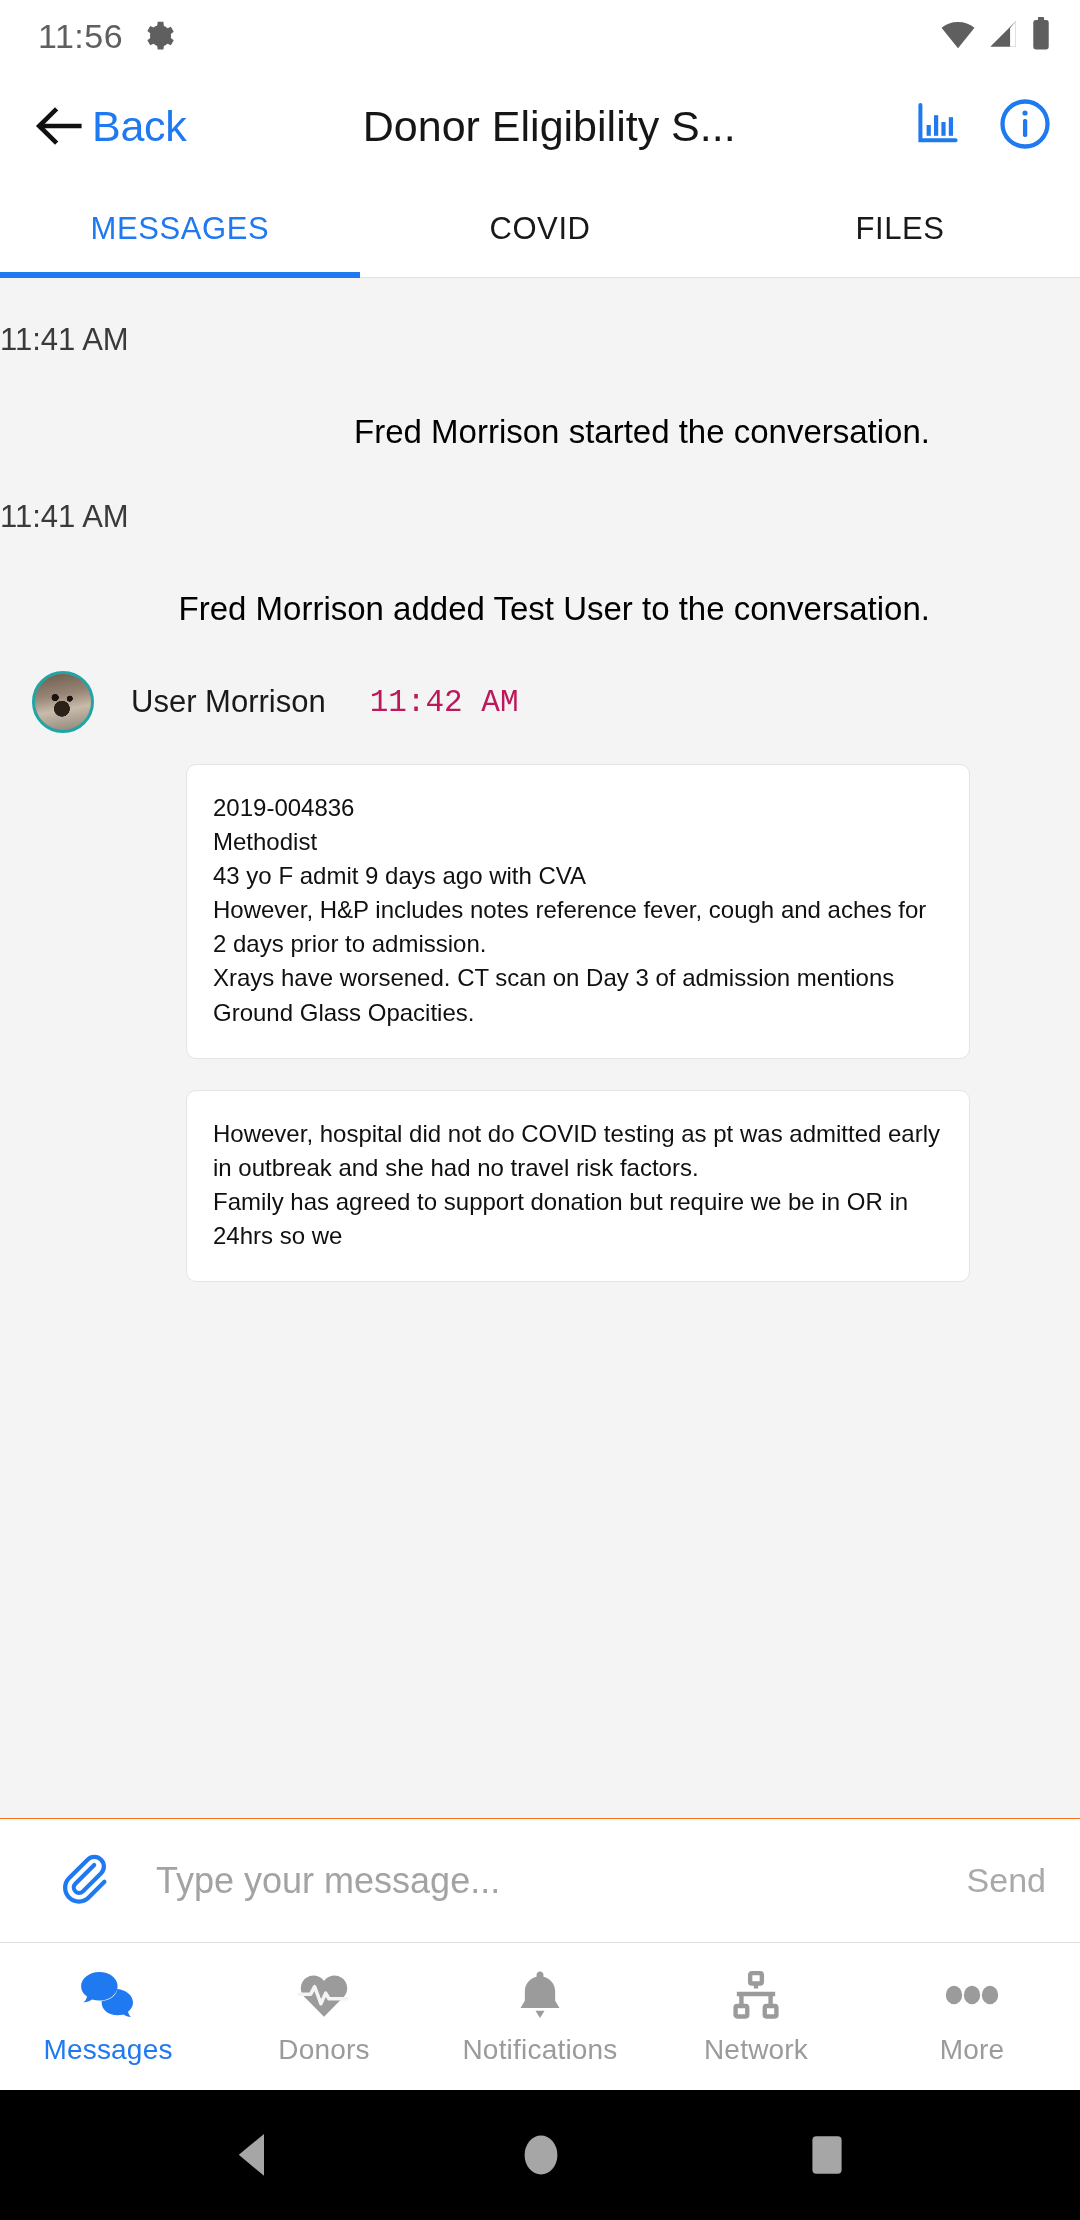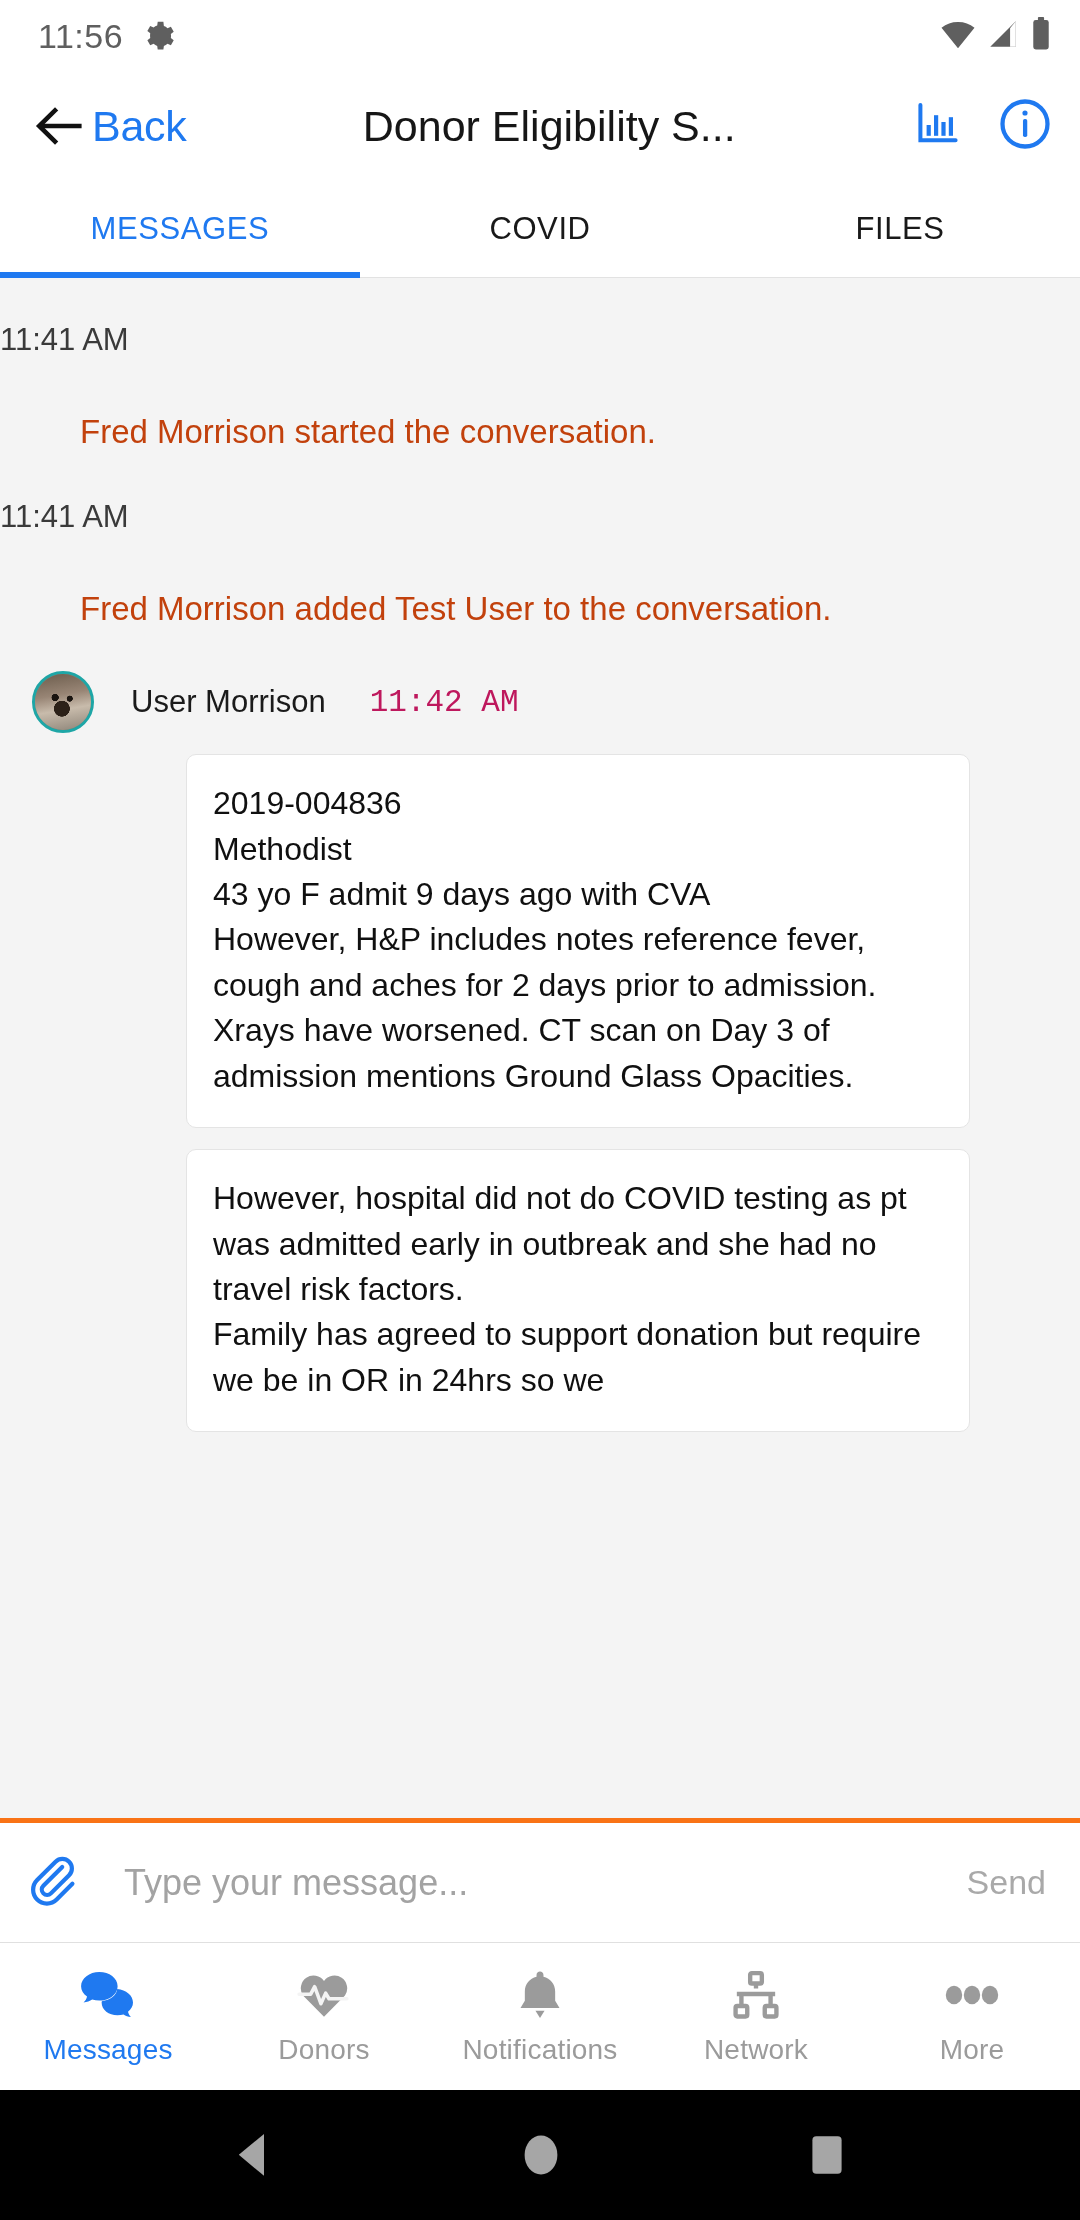--- a/index.html
+++ b/index.html
@@ -71,23 +71,23 @@
     padding:0 0 4px 0;
     position:relative;
   }
   .sys-time {
     text-align:left;
     font-size:31px;
     color:#3a3a3a;
     padding:44px 0 0 0;
   }
   .sys-note {
-    text-align:left;
+    text-align:right;
     font-size:33px;
-    color:#c2410c;
+    color:#000000;
     line-height:1.35;
     padding:52px 150px 0 80px;
   }
 
   .msg-group { padding:40px 0 0 0; }
   .msg-head {
     display:flex; align-items:center;
     padding:0 0 0 32px;
   }
   .avatar {
@@ -109,40 +109,40 @@
   .msg-name {
     font-size:31px; color:#1a1a1a;
     margin-left:37px;
   }
   .msg-time {
     font-size:31px; color:#be185d;
     margin-left:44px;
     font-family:Liberation Mono, monospace;
   }
   .bubble {
-    margin:21px 0 0 186px;
+    margin:31px 0 0 186px;
     margin-right:110px;
     background:#ffffff;
     border:1px solid #e4e4e4;
     border-radius:10px;
     padding:26px 28px 28px 26px;
-    font-size:32px;
+    font-size:24px;
     line-height:1.42;
     color:#101010;
     white-space:pre-wrap;
   }
   .bubble.clipped { margin-bottom:0; }
 
   
   .composer {
     flex:0 0 124px; height:124px;
     display:flex; align-items:center;
     background:#ffffff;
-    border-top:5px solid #f97316;
-    padding:0 34px 0 26px;
+    border-top:1px solid #f97316;
+    padding:0 34px 0 58px;
   }
   .clip-icon { flex:0 0 auto; display:flex; align-items:center; }
   .composer-input {
     flex:1 1 auto;
     border:none; outline:none;
     font-size:36px;
     color:#1a1a1a;
     background:transparent;
     padding-left:42px;
     font-family:"Liberation Sans", sans-serif;

